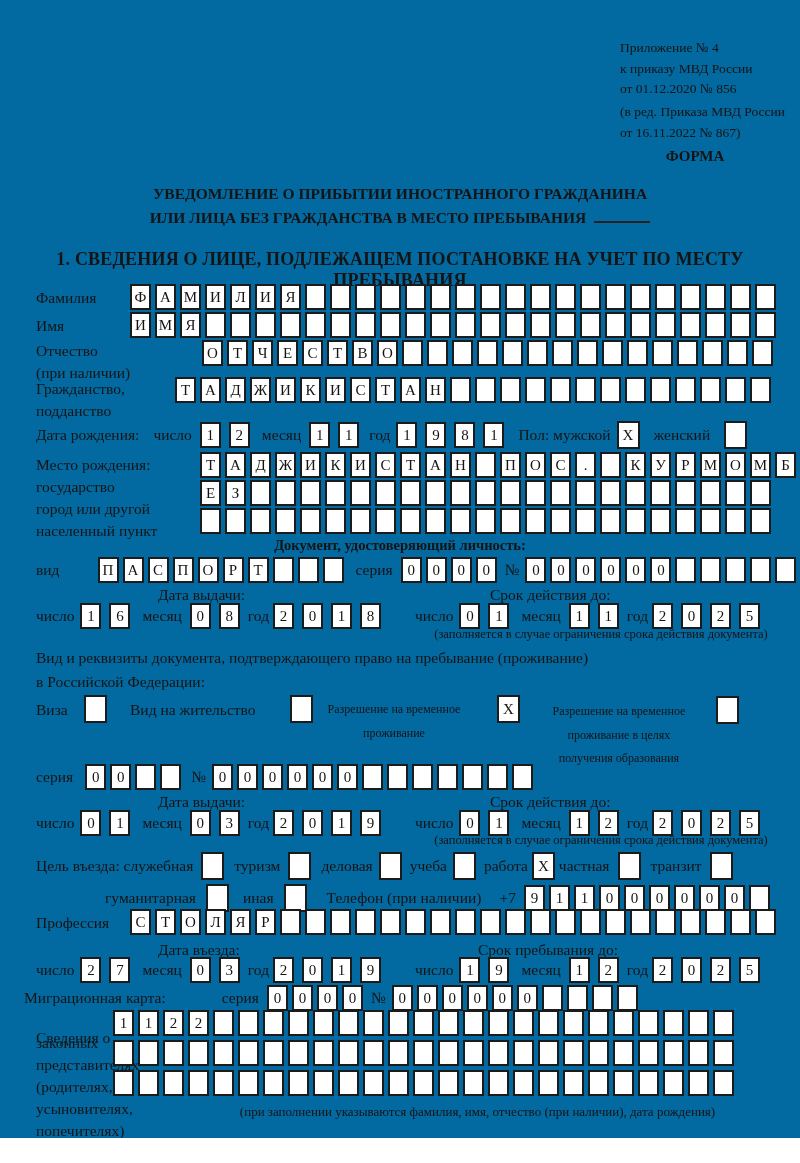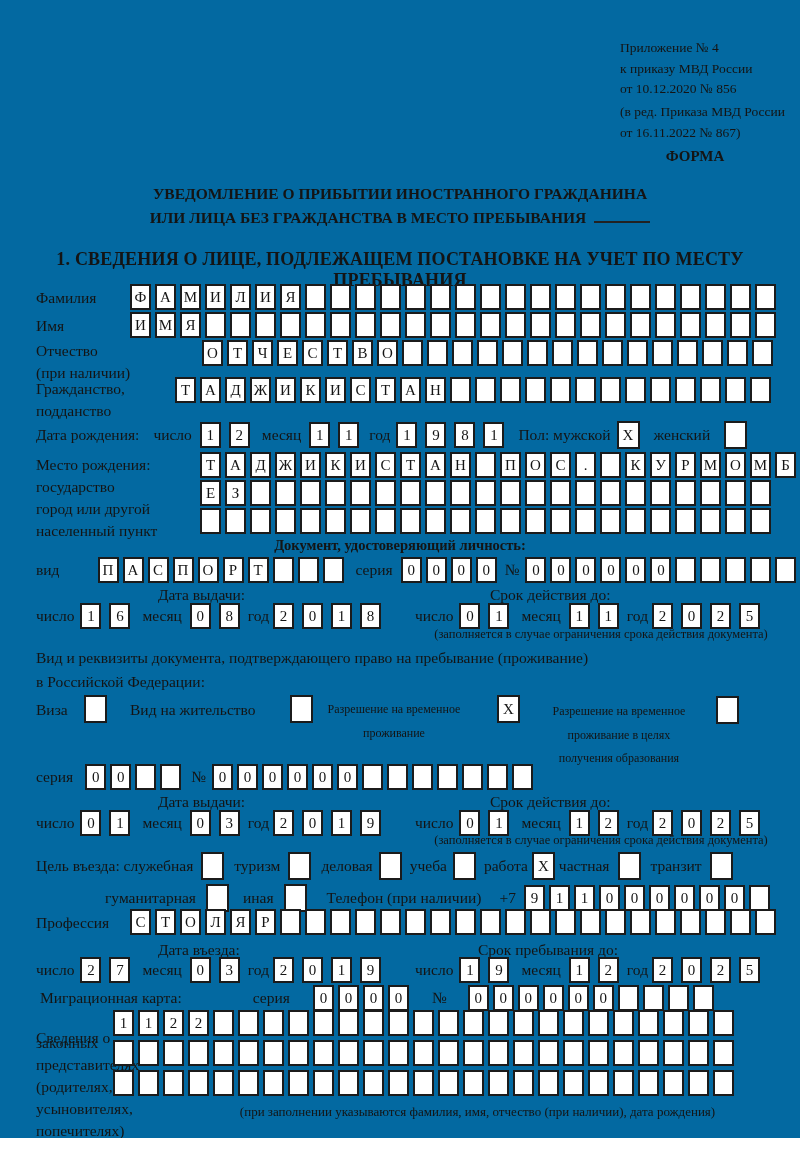--- a/index.html
+++ b/index.html
@@ -37,21 +37,21 @@
   .permit-text { font-size:12px; line-height:23.5px; text-align:center; }
 </style>
 </head>
 <body>
 
 <div class="page">
 
   <div class="abs annex" style="left:620px; top:38px;">
     <div>Приложение № 4</div>
     <div>к приказу МВД России</div>
-    <div>от 10.12.2020 № 856</div>
+    <div>от 01.12.2020 № 856</div>
   </div>
   <div class="abs annex" style="left:620px; top:102px;">
     <div>(в ред. Приказа МВД России</div>
     <div>от 16.11.2022 № 867)</div>
   </div>
   <div class="abs b right" style="left:620px; top:148px; width:150px; font-size:15px;">ФОРМА</div>
 
   <div class="abs title center" style="left:40px; top:182px; width:720px;">
     <div>УВЕДОМЛЕНИЕ О ПРИБЫТИИ ИНОСТРАННОГО ГРАЖДАНИНА</div>
     <div>
@@ -589,21 +589,21 @@
       </div>
     <span class="lbl ml8">год</span>
     <div class="boxrow g8 ml4">
         <div class="cb">2</div>
         <div class="cb">0</div>
         <div class="cb">2</div>
         <div class="cb">5</div>
       </div>
   </div>
 
-  <div class="abs inline" style="left:40px; top:985px;gap:15px;">
+  <div class="abs inline" style="left:24px; top:985px;">
     <span class="lbl">Миграционная карта:</span>
     <span class="lbl ml56">серия</span>
     <div class="boxrow ml8">
         <div class="cb">0</div>
         <div class="cb">0</div>
         <div class="cb">0</div>
         <div class="cb">0</div>
       </div>
     <span class="lbl ml8">№</span>
     <div class="boxrow ml6">

